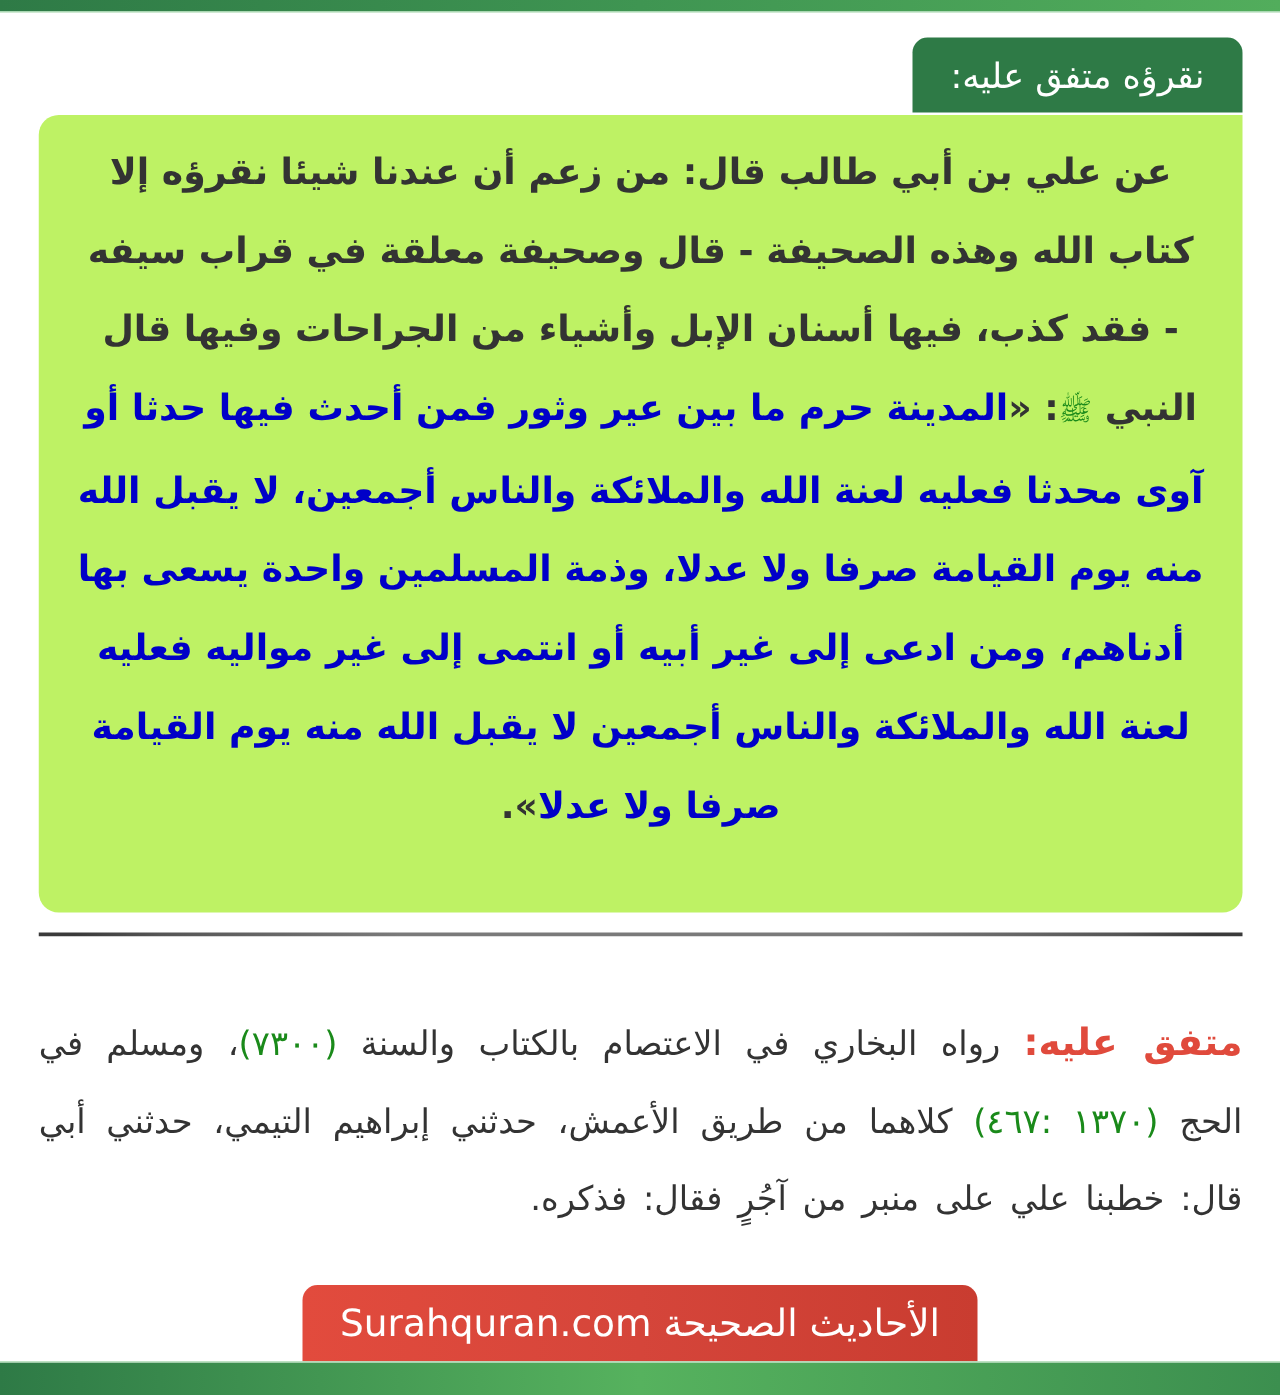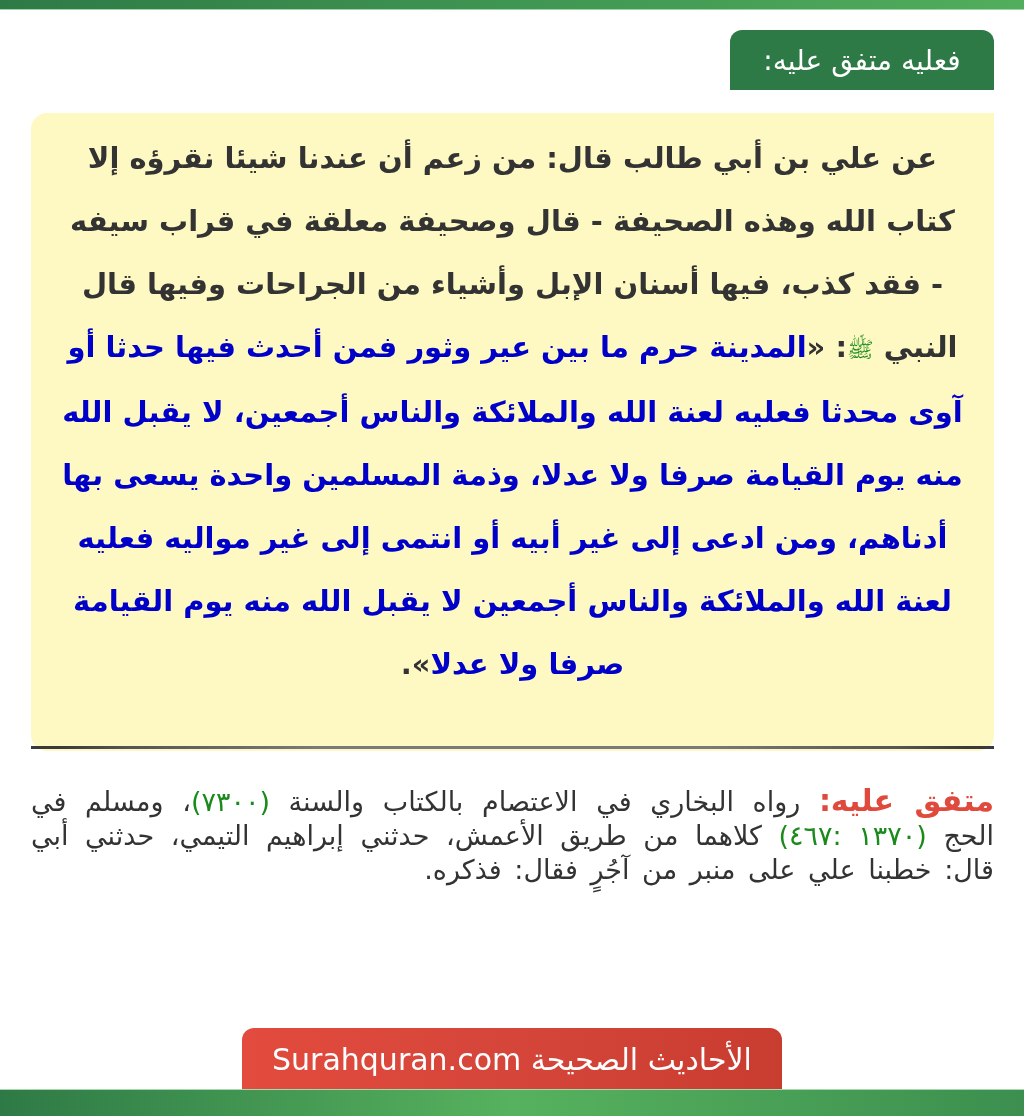--- a/index.html
+++ b/index.html
@@ -45,26 +45,25 @@
       box-sizing: border-box;
       width: 264px;
       text-align: center;
     }
     .hadith-box {
       position: absolute;
       left: 31px;
       top: 92px;
       width: 963px;
       height: 638px;
-      background: #fef9c3;
+      background: #bef264;
       border-radius: 0 0 16px 16px;
       border-top-left-radius: 16px;
       box-sizing: border-box;
       padding: 14px 30px 0 30px;
-      margin-top: 21px;
     }
     .hadith-text {
       direction: rtl;
       text-align: center;
       font-weight: bold;
       font-size: 29px;
       line-height: 63px;
       color: #333333;
     }
     .hadith-text .quote {
@@ -79,27 +78,27 @@
       position: absolute;
       left: 31px;
       top: 746px;
       width: 963px;
       height: 3px;
       background: linear-gradient(90deg, #3a3a3a 0%, #3a3a3a 3%, #555 10%, #7a7a7a 30%, #7a7a7a 70%, #555 90%, #3a3a3a 97%, #3a3a3a 100%);
     }
     .source-block {
       position: absolute;
       left: 31px;
-      top: 784px;
+      top: 804px;
       width: 963px;
       direction: rtl;
       text-align: justify;
       text-align-last: right;
       font-size: 27px;
-      line-height: 34px;
+      line-height: 62px;
       color: #333333;
       word-spacing: 4px;
     }
     .source-block .label {
       color: #e04a3c;
       font-weight: bold;
       font-size: 30px;
     }
     .source-block .ref {
       color: #1a8a1a;
@@ -118,21 +117,21 @@
       text-align: center;
       direction: rtl;
     }
   </style>
 </head>
 <body>
 
 <div class="top-bar"></div>
 
 <div class="title-tab">
-  <span>فعليه متفق عليه:</span>
+  <span>نقرؤه متفق عليه:</span>
 </div>
 
 <div class="hadith-box">
   <div class="hadith-text">
     <span>عن علي بن أبي طالب قال: من زعم أن عندنا شيئا نقرؤه إلا كتاب الله وهذه الصحيفة - قال وصحيفة معلقة في قراب سيفه - فقد كذب، فيها أسنان الإبل وأشياء من الجراحات وفيها قال النبي</span>
     <span class="salutation">ﷺ</span><span>: </span><span>«</span><span class="quote">المدينة حرم ما بين عير وثور فمن أحدث فيها حدثا أو آوى محدثا فعليه لعنة الله والملائكة والناس أجمعين، لا يقبل الله منه يوم القيامة صرفا ولا عدلا، وذمة المسلمين واحدة يسعى بها أدناهم، ومن ادعى إلى غير أبيه أو انتمى إلى غير مواليه فعليه لعنة الله والملائكة والناس أجمعين لا يقبل الله منه يوم القيامة صرفا ولا عدلا</span><span>».</span>
   </div>
 </div>
 
 <div class="divider"></div>

